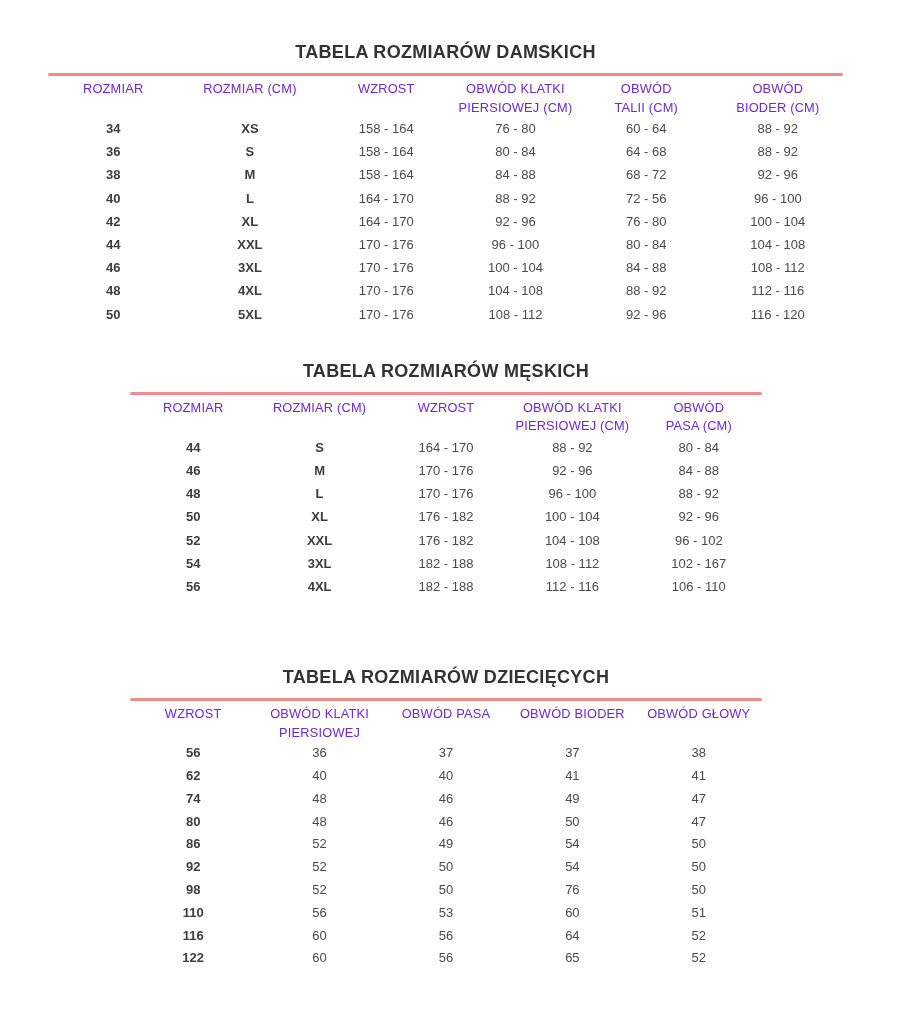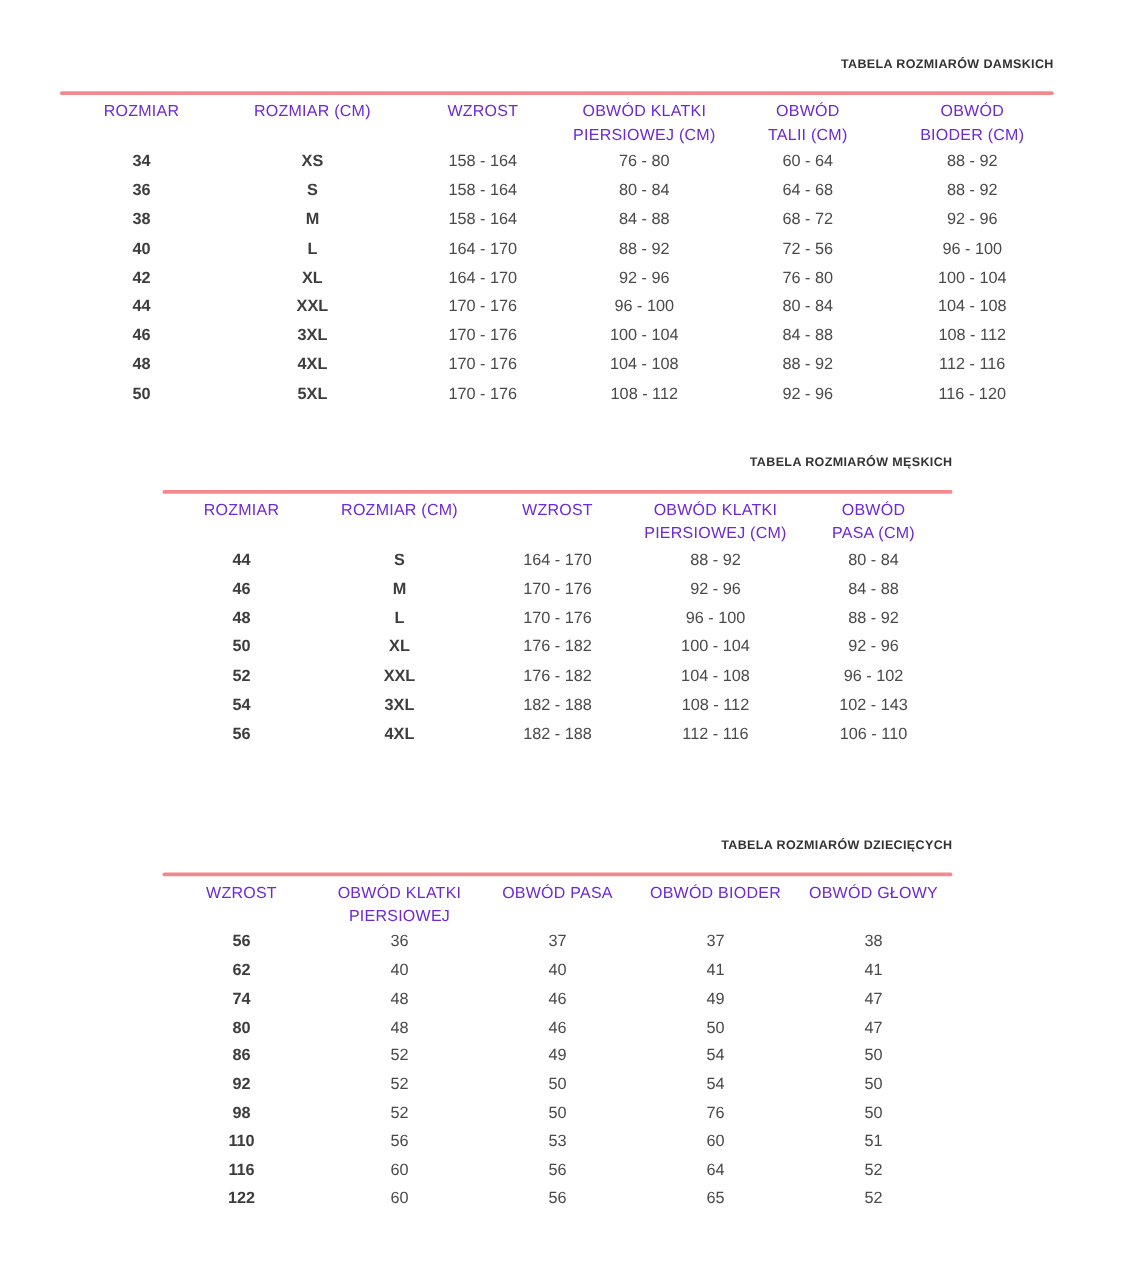--- a/index.html
+++ b/index.html
@@ -10,22 +10,22 @@
     height: 1028px;
     overflow: hidden;
     font-family: "Liberation Sans", sans-serif;
   }
   .sec { box-sizing: border-box; }
   .sec1 { margin: 43px 0 0 48px;  width: 795px; }
   .sec2 { margin: 36px 0 0 130px; width: 632px; }
   .sec3 { margin: 70px 0 0 130px; width: 632px; }
 
   .tbl-title {
-    text-align: right;
-    font-size: 10px;
+    text-align: center;
+    font-size: 18px;
     font-weight: 700;
     color: #323232;
     letter-spacing: .3px;
     line-height: 18px;
     margin: 0;
   }
   .rule {
     height: 3px;
     margin-top: 12px;
     border-radius: 1.5px;
@@ -232,21 +232,21 @@
             <td class="b">XXL</td>
             <td>176 - 182</td>
             <td>104 - 108</td>
             <td>96 - 102</td>
           </tr>
           <tr>
             <td class="b">54</td>
             <td class="b">3XL</td>
             <td>182 - 188</td>
             <td>108 - 112</td>
-            <td>102 - 143</td>
+            <td>102 - 167</td>
           </tr>
           <tr>
             <td class="b">56</td>
             <td class="b">4XL</td>
             <td>182 - 188</td>
             <td>112 - 116</td>
             <td>106 - 110</td>
           </tr>
         </tbody>
     </table>

